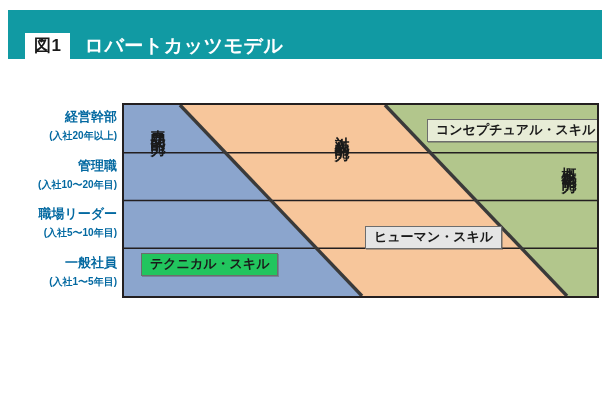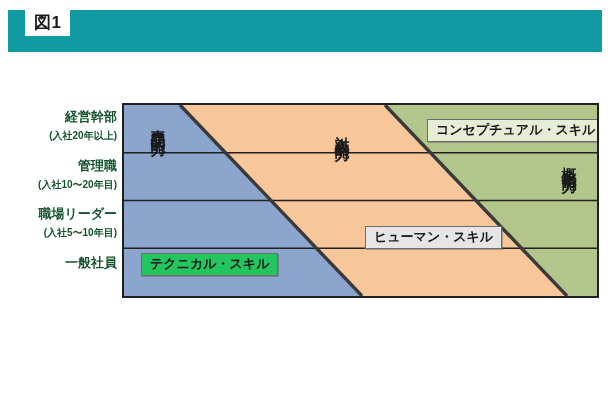--- a/index.html
+++ b/index.html
@@ -14,24 +14,24 @@
     overflow: hidden;
     position: relative;
   }
 
   
   #header-bar {
     position: absolute;
     left: 8px;
     top: 10px;
     width: 594px;
-    height: 42px;
+    height: 49px;
     background: #119aa3;
     display: flex;
-    align-items: flex-start;
+    align-items: flex-end;
   }
   #figure-badge {
     margin-left: 17px;
     background: #ffffff;
     color: #1a1a1a;
     font-size: 17px;
     font-weight: bold;
     line-height: 1;
     padding: 4px 9px 5px 9px;
     letter-spacing: 0.5px;
@@ -54,21 +54,21 @@
     width: 610px;
     height: 410px;
   }
 
   
   .row-label {
     position: absolute;
     right: 493px;      
     width: 112px;
     text-align: right;
-    color: #14532d;
+    color: #0369a1;
     line-height: 1.15;
   }
   .row-label .main {
     display: block;
     font-size: 13px;
     font-weight: bold;
     white-space: nowrap;
   }
   .row-label .sub {
     display: block;
@@ -124,38 +124,40 @@
   }
   #skill-box-technical   { background: #22c55e; }
   #skill-box-human       { background: #e5e5e5; margin-left: 36px; }
   #skill-box-conceptual  { background: #e7ecd6; }
 </style>
 </head>
 <body>
 
 <div id="header-bar">
   <span id="figure-badge">図1</span>
+  <span id="header-title">ロバートカッツモデル</span>
 </div>
 
 <div id="diagram">
 
   <div class="row-label" style="top:110px;">
     <span class="main">経営幹部</span>
     <span class="sub">(入社20年以上)</span>
   </div>
   <div class="row-label" style="top:159px;">
     <span class="main">管理職</span>
     <span class="sub">(入社10〜20年目)</span>
   </div>
   <div class="row-label" style="top:207px;">
     <span class="main">職場リーダー</span>
     <span class="sub">(入社5〜10年目)</span>
   </div>
   <div class="row-label" style="top:256px;">
     <span class="main">一般社員</span>
+    <span class="sub">(入社1〜5年目)</span>
   </div>
 
   <div id="plot">
 
     <svg id="plot-svg" width="473" height="191" viewBox="0 0 473 191">
 
       <polygon points="0,0 56,0 238,191 0,191" fill="#8ba5cd"></polygon>
 
       <polygon points="56,0 261,0 443,191 238,191" fill="#f7c69b"></polygon>
 

